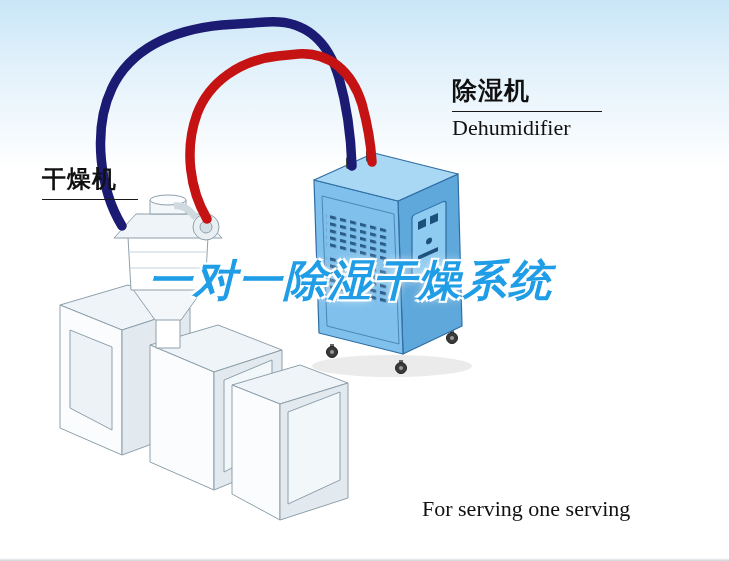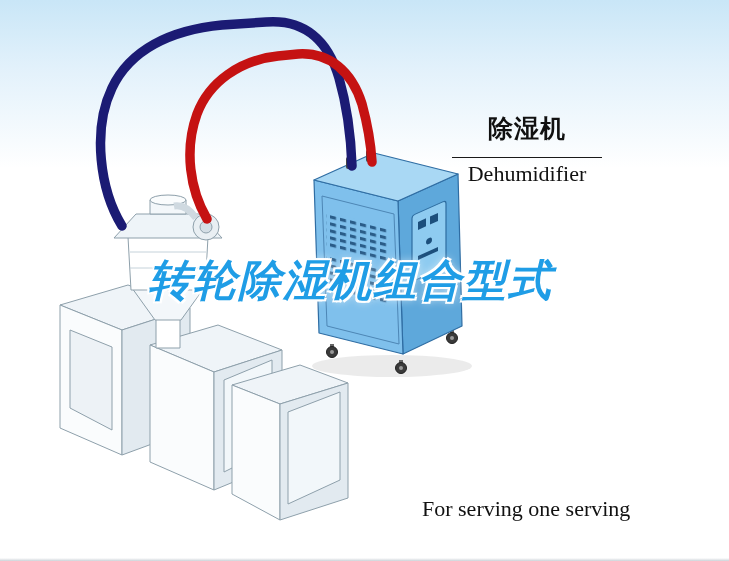--- a/index.html
+++ b/index.html
@@ -10,29 +10,27 @@
     overflow: hidden;
     background: linear-gradient(180deg, #c9e6f7 0%, #e2f1fb 12%, #ffffff 30%, #ffffff 100%);
     font-family: "Liberation Sans", sans-serif;
   }
   .diagram-svg { position: absolute; left: 0; top: 0; }
 
   .label { position: absolute; color: #111; }
   .label .cn {
     font-weight: bold;
     border-bottom: 1.6px solid #1a1a1a;
-    padding-bottom: 12px;
-    text-align: center;
+    padding-bottom: 4px;
     letter-spacing: 1px;
-    margin-top: 38px;
   }
   .label .en {
     font-family: "Liberation Serif", serif;
     padding-top: 3px;
-    text-align: center;
+    text-align: left;
   }
   .hopper-label { left: 42px; top: 163px; width: 96px; }
   .hopper-label .cn { font-size: 24px; }
   .hopper-label .en { font-size: 21px; }
 
   .dehu-label { left: 452px; top: 74px; width: 150px; }
   .dehu-label .cn { font-size: 25px; }
   .dehu-label .en { font-size: 22px; }
 
   .watermark {
@@ -160,25 +158,26 @@
 
       <rect x="346" y="157" width="9" height="12" rx="2" fill="#444"></rect>
       <rect x="366" y="150" width="9" height="12" rx="2" fill="#444"></rect>
     </g>
 
     <path d="M122,226 C100,190 92,130 112,88 C130,50 170,30 222,25 L266,22 C304,19 328,40 339,78 C347,106 351,138 352,166" fill="none" stroke="#1b1b74" stroke-width="9.5" stroke-linecap="round"></path>
     <path d="M207,219 C190,190 184,150 197,114 C209,82 240,60 278,56 L298,54 C330,52 352,72 362,104 C368,126 371,146 372,162" fill="none" stroke="#c51212" stroke-width="9.5" stroke-linecap="round"></path>
   </svg>
 
   <div class="label hopper-label">
+    <div class="cn">干燥机</div>
   </div>
 
   <div class="label dehu-label">
     <div class="cn">除湿机</div>
     <div class="en">Dehumidifier</div>
   </div>
 
-  <div class="watermark">转轮除湿机组合型式</div>
+  <div class="watermark">一对一除湿干燥系统</div>
 
   <div class="caption-en">For serving one serving</div>
 
   <div class="bottom-edge"></div>
 </div>
 
 </body></html>

